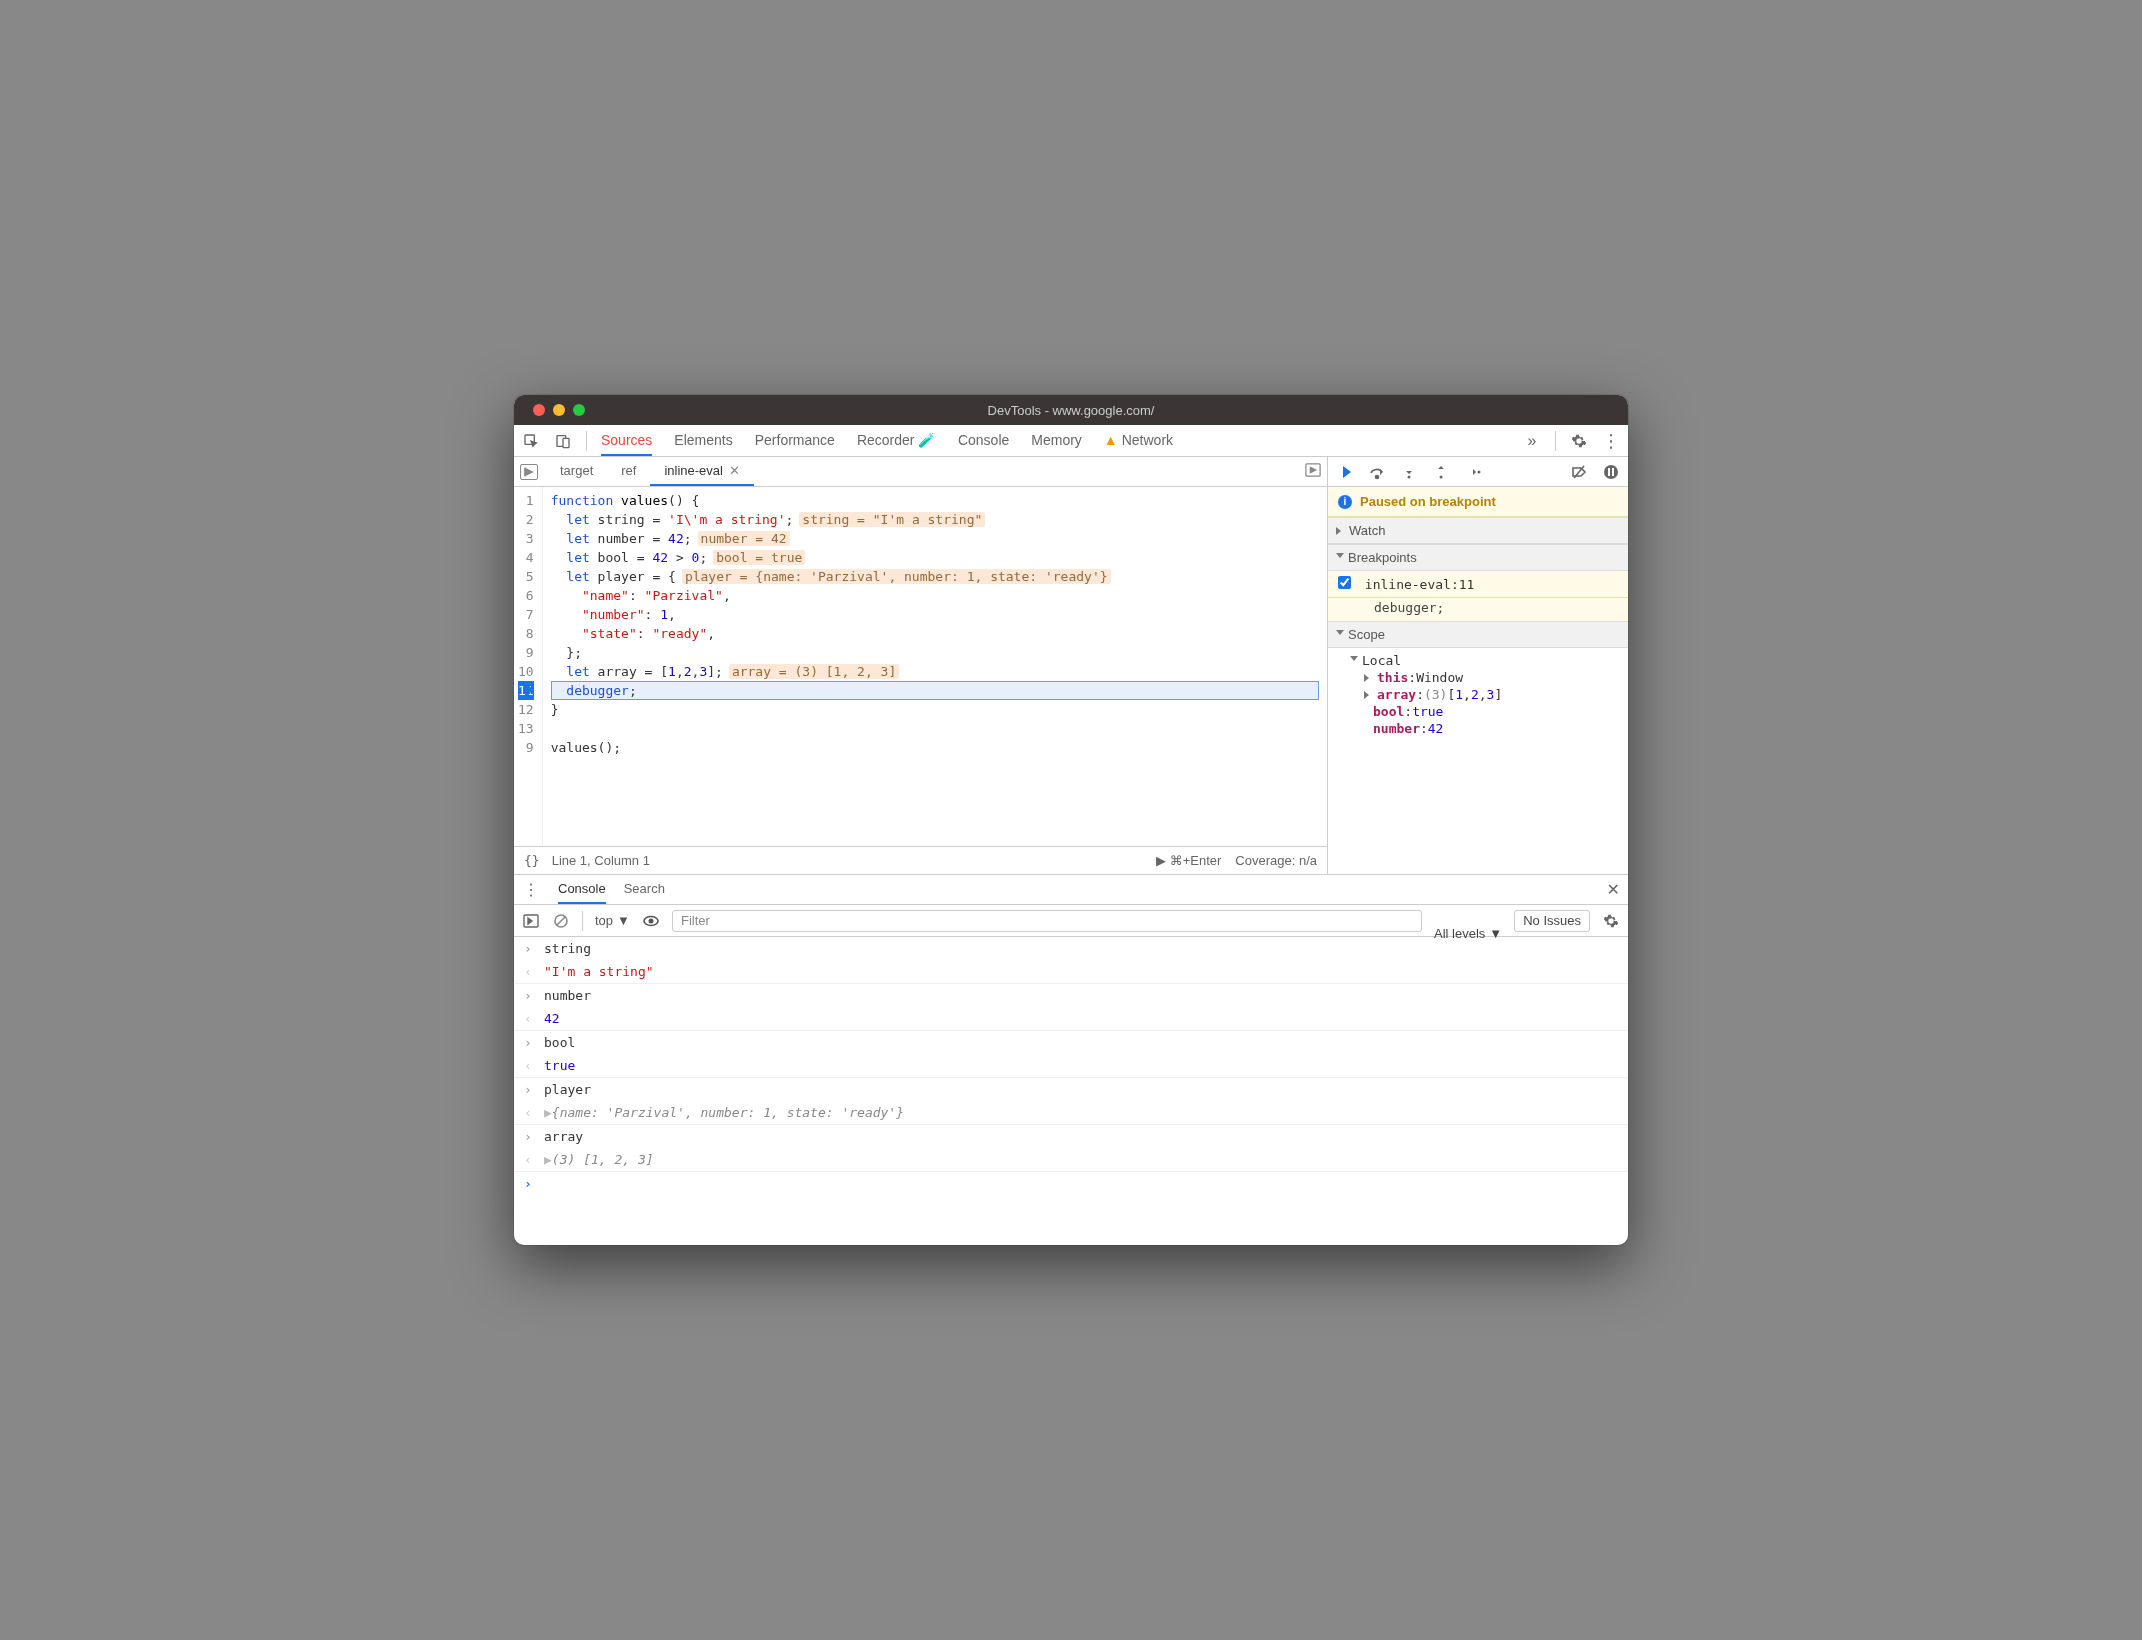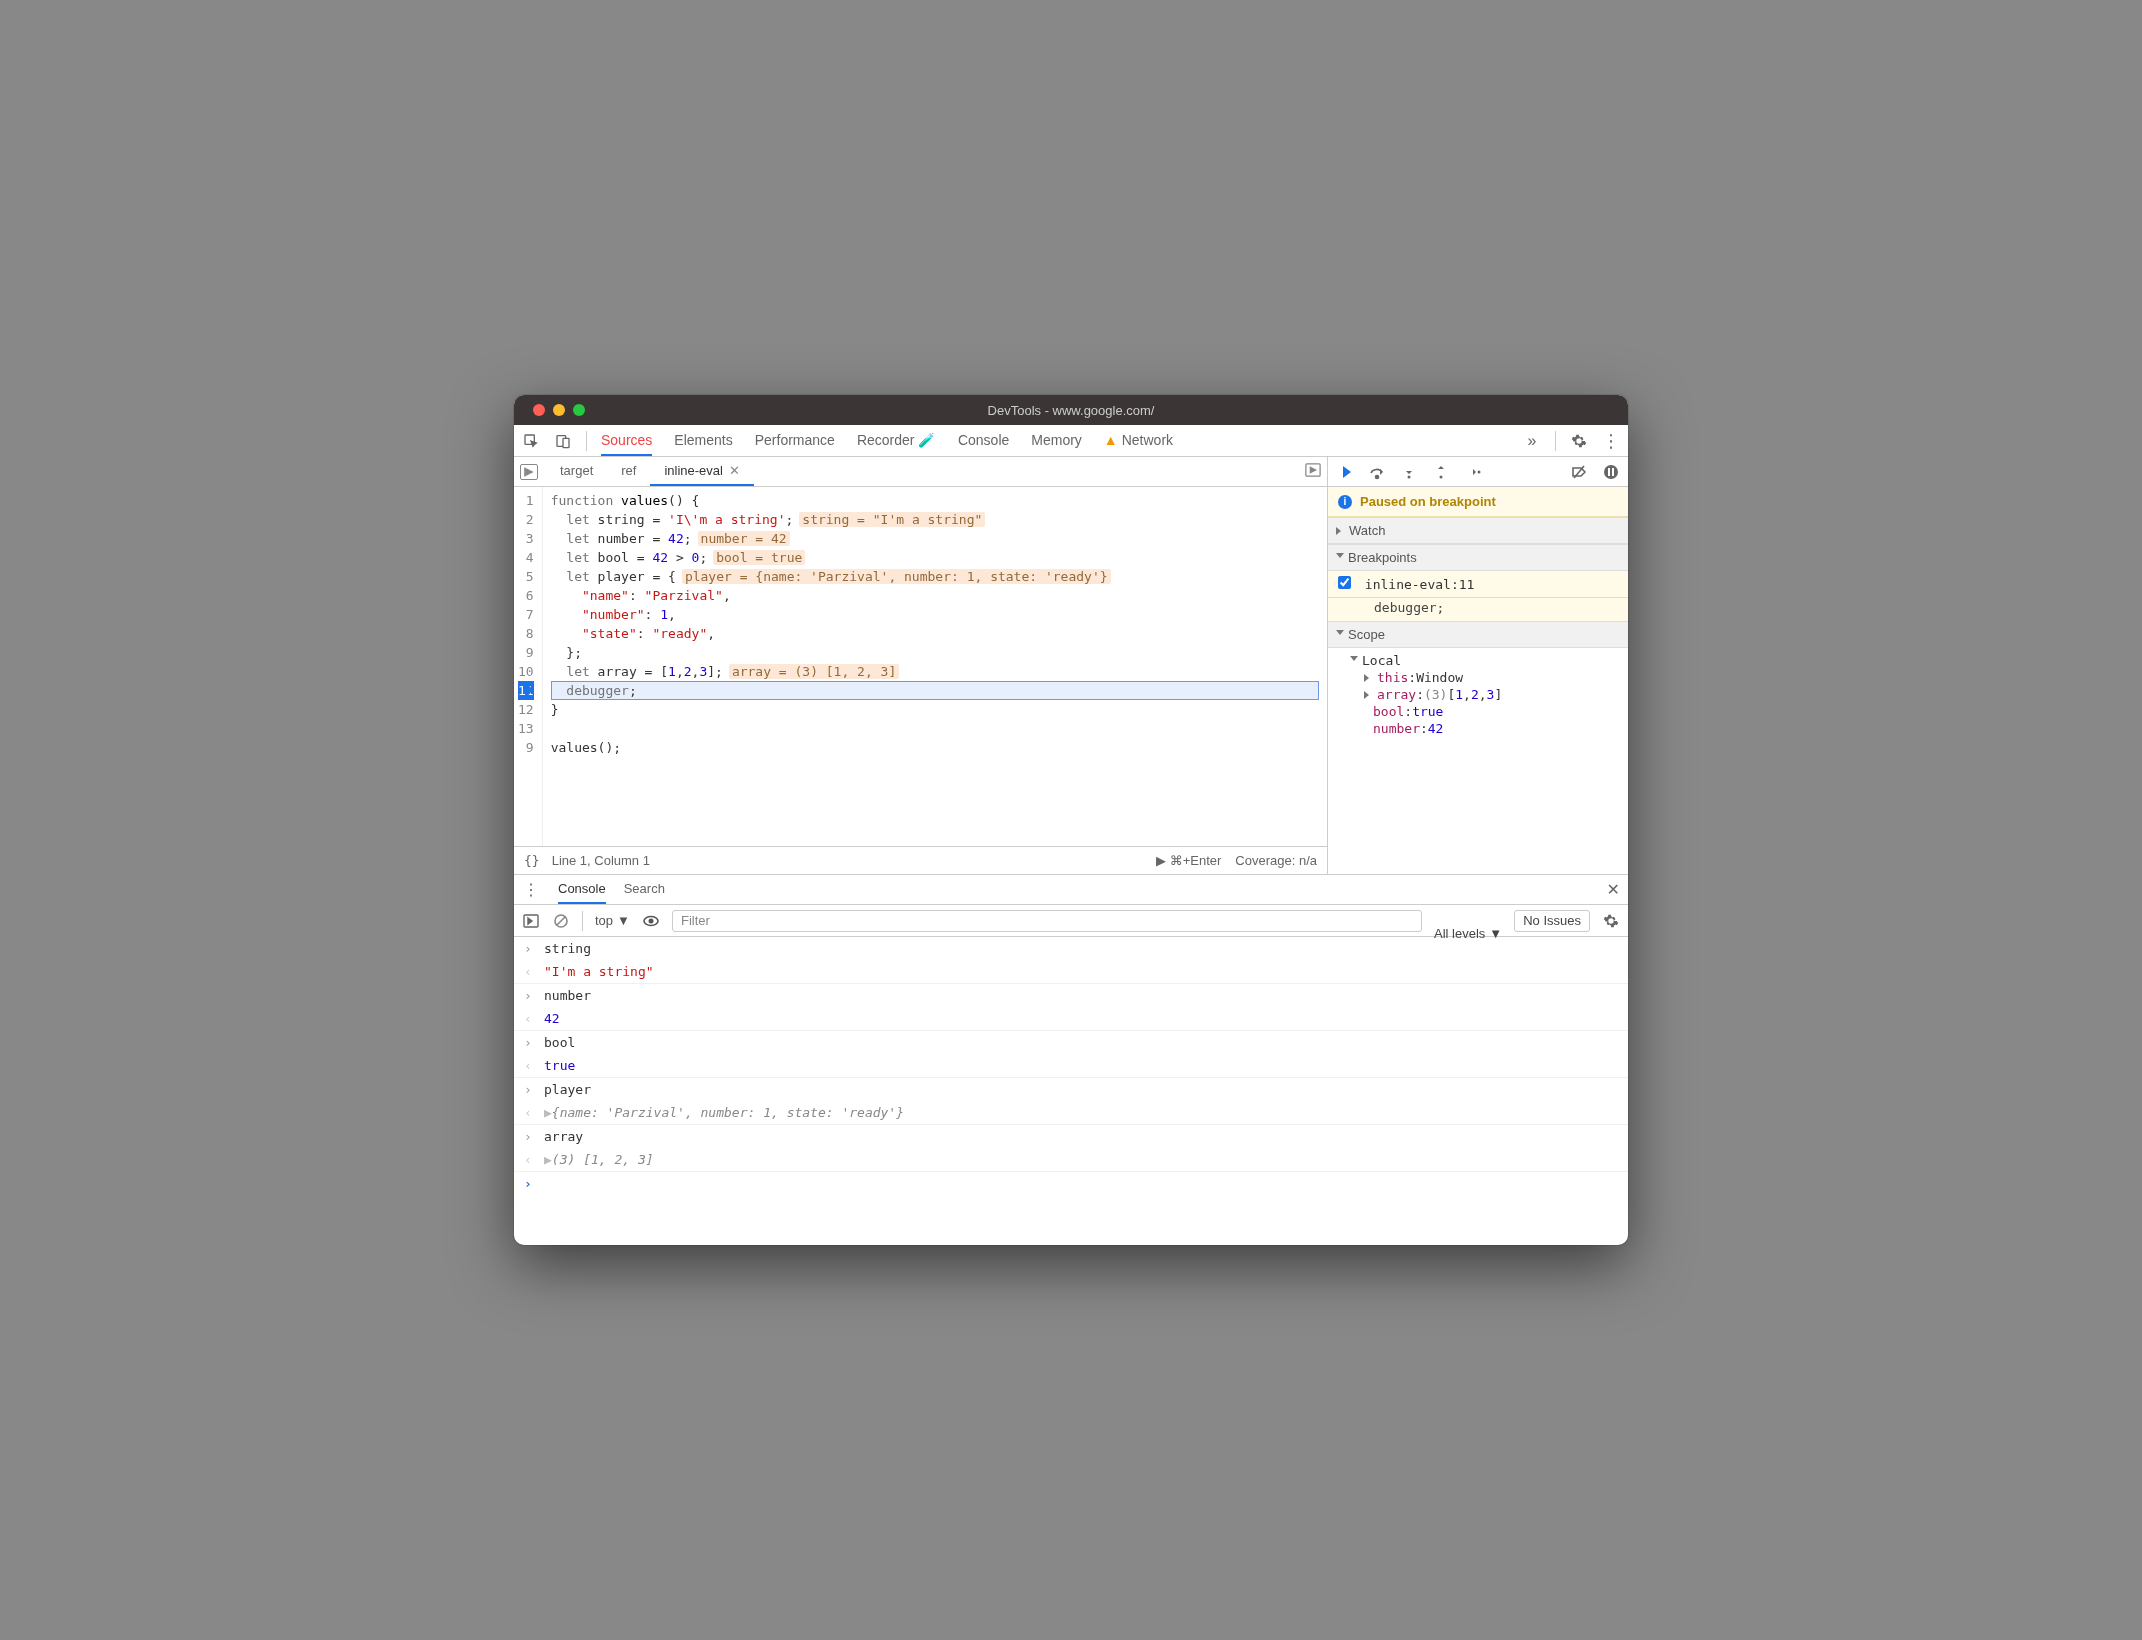--- a/index.html
+++ b/index.html
@@ -66,21 +66,21 @@
   .filetab .x { color: #888; font-size: 13px; }
   .filetabs .right { margin-left: auto; color: #888; }
   .code-area { flex: 1; display: flex; overflow: auto; font-family: Menlo, Consolas, monospace; font-size: 13px; line-height: 19px; }
   .gutter { background: #fff; text-align: right; padding: 4px 8px 4px 4px; color: #888; user-select: none; border-right: 1px solid #eee; }
   .gutter .ln { height: 19px; }
   .gutter .ln.active { background: #1a73e8; color: #fff; position: relative; }
   .gutter .ln.active::after { content: ""; position: absolute; right: -8px; top: 0; border: 9.5px solid transparent; border-left: 8px solid #1a73e8; }
   .codelines { padding: 4px 8px; flex: 1; white-space: pre; }
   .cl { height: 19px; }
   .cl.execline { background: #e7effd; box-shadow: inset 0 0 0 1px #6a99e9; }
-  .kw { color: #737373; }
+  .kw { color: #1d4ed8; }
   .str { color: #c41a16; }
   .num { color: #1c00cf; }
   .prop { color: #c41a16; }
   .fn { color: #000; }
   .inline { background: #fde8d7; color: #946a3b; padding: 0 3px; border-radius: 2px; margin-left: 6px; }
   .editor-status { height: 28px; border-top: 1px solid #ccc; display: flex; align-items: center; padding: 0 10px; gap: 12px; color: #666; }
   .editor-status .right { margin-left: auto; display: flex; gap: 14px; align-items: center; }
   .sidebar { width: 300px; display: flex; flex-direction: column; overflow: auto; font-size: 13px; }
   .dbgbar { height: 30px; border-bottom: 1px solid #ccc; display: flex; align-items: center; justify-content: flex-start; padding: 0 8px; gap: 14px; }
   .dbgbar .i { color: #666; width: 18px; height: 18px; display: flex; align-items: center; justify-content: center; }
@@ -91,21 +91,21 @@
   .tri { display: inline-block; width: 0; height: 0; border: 4px solid transparent; }
   .tri.right { border-left: 5px solid #777; }
   .tri.down { border-top: 5px solid #777; }
   .bp-item { background: #fffbe8; padding: 5px 10px 5px 28px; border-bottom: 1px solid #e8e0b0; font-family: Menlo, monospace; }
   .bp-item .chk { position: relative; left: -18px; margin-right: -12px; }
   .bp-item .chk input { accent-color: #1a73e8; }
   .bp-snippet { padding: 2px 10px 6px 46px; background: #fffbe8; font-family: Menlo, monospace; color: #444; }
   .scope-body { padding: 4px 0 4px 8px; font-family: Menlo, monospace; }
   .scope-row { padding: 1px 4px 1px 14px; display: flex; gap: 0; align-items: center; }
   .scope-row .tri { margin-right: 4px; }
-  .scope-key { color: #a71d5d; }
+  .scope-key { color: #a71d5d; font-weight: bold; }
   .scope-val-str { color: #1c00cf; }
   .scope-row.sub { padding-left: 28px; }
   .lower { height: 370px; display: flex; flex-direction: column; }
   .drawer-tabs { height: 30px; border-bottom: 1px solid #ccc; display: flex; align-items: center; padding: 0 8px; gap: 18px; }
   .drawer-tabs .dt { border-bottom: 2px solid transparent; height: 100%; display: flex; align-items: center; color: #666; }
   .drawer-tabs .dt.active { border-bottom-color: #1a73e8; color: #333; }
   .drawer-tabs .x { margin-left: auto; color: #666; font-size: 16px; }
   .console-toolbar { height: 32px; border-bottom: 1px solid #ccc; display: flex; align-items: center; padding: 0 8px; gap: 12px; }
   .filter { flex: 1; border: 1px solid #ccc; border-radius: 3px; height: 22px; padding: 0 8px; color: #888; display: flex; align-items: center; }
   .btnbox { border: 1px solid #ccc; border-radius: 3px; height: 22px; padding: 0 8px; display: flex; align-items: center; color: #444; }

